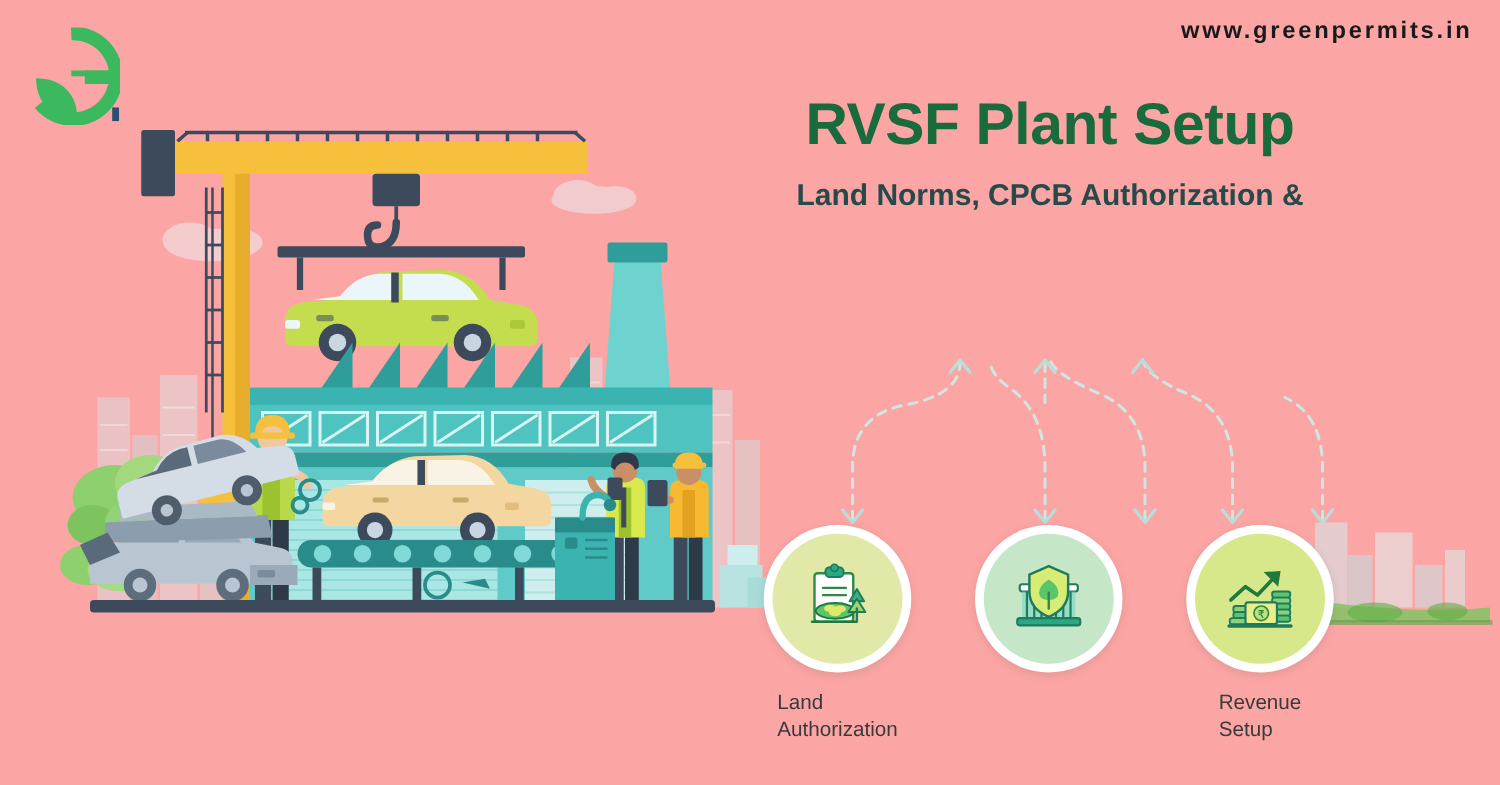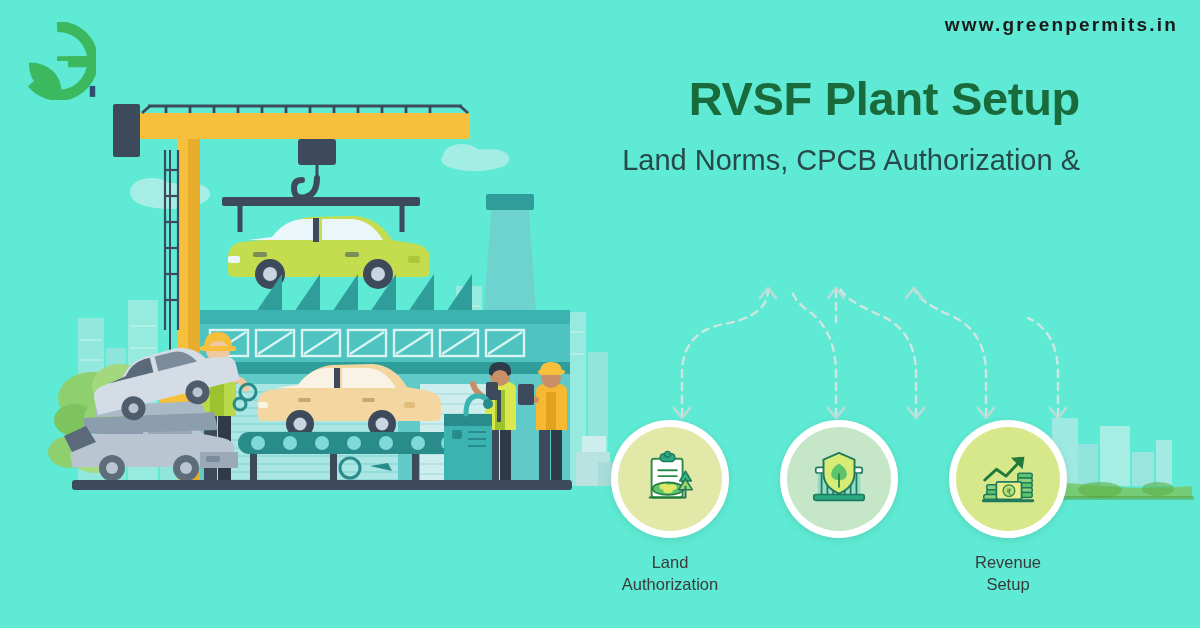--- a/index.html
+++ b/index.html
@@ -5,49 +5,49 @@
   * { box-sizing: border-box; margin: 0; padding: 0; }
   html, body {
     width: 1200px; height: 628px;
     background: #ffffff;
     font-family: "Liberation Sans", sans-serif;
     overflow: hidden;
   }
   #stage {
     position: relative;
     width: 1200px; height: 628px;
-    background: #5eead4;
+    background: #fca5a5;
     overflow: hidden;
   }
 
   
   #logo { position: absolute; left: 18px; top: 22px; width: 78px; height: 78px; }
   #site-url {
     position: absolute; right: 22px; top: 14px;
     font-size: 19px; font-weight: 700; letter-spacing: 2.2px;
     color: #1a1a1a;
     font-family: "Liberation Sans", sans-serif;
   }
 
   
   #text-block {
     position: absolute; left: 600px; top: 72px; width: 480px;
-    text-align: right;
+    text-align: center;
   }
   #title-l1, #title-l2 {
     font-size: 47px; line-height: 1.16; font-weight: 700;
     color: #1a6b3c; letter-spacing: -0.3px;
     white-space: nowrap;
   }
   #title-l2 .light { font-weight: 400; }
   #title-l2 .bold { font-weight: 800; }
   #title-l1 { font-weight: 800; }
   #subtitle {
     margin-top: 14px;
-    font-size: 29px; line-height: 1.33; font-weight: 400;
+    font-size: 24px; line-height: 1.33; font-weight: 700;
     color: #27494a;
   }
 
   
   #arrows { position: absolute; left: 596px; top: 282px; width: 500px; height: 150px; }
 
   
   #icon-row {
     position: absolute; left: 600px; top: 420px;
     width: 478px; height: 190px;
@@ -58,21 +58,21 @@
     width: 118px; height: 118px; border-radius: 50%;
     background: #ffffff;
     box-shadow: 0 2px 7px rgba(60,80,60,.15);
     display: flex; align-items: center; justify-content: center;
   }
   .icon-disc {
     width: 104px; height: 104px; border-radius: 50%;
     display: flex; align-items: center; justify-content: center;
   }
   .icon-label {
-    margin-top: 14px; text-align: center;
+    margin-top: 14px; text-align: left;
     font-size: 16.5px; line-height: 1.32; color: #3a3a3a; font-weight: 400;
   }
 
   
   #illustration { position: absolute; left: 0; top: 0; width: 620px; height: 628px; }
   #bg-city { position: absolute; left: 980px; top: 400px; width: 220px; height: 110px; }
 </style>
 </head>
 <body>
 

